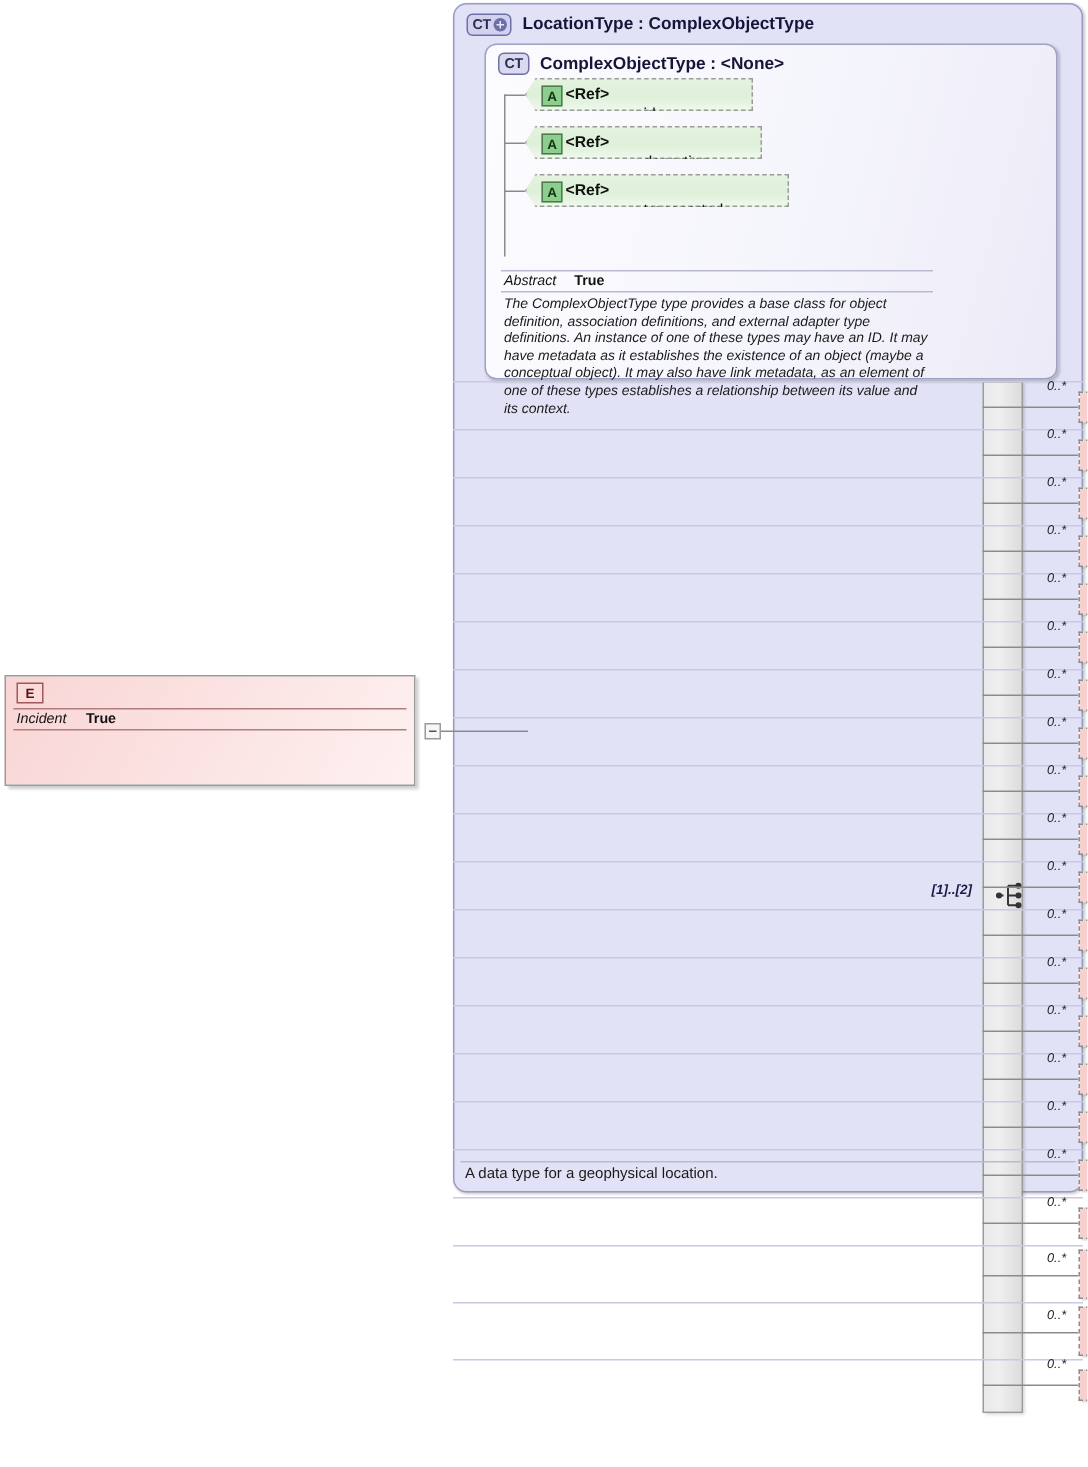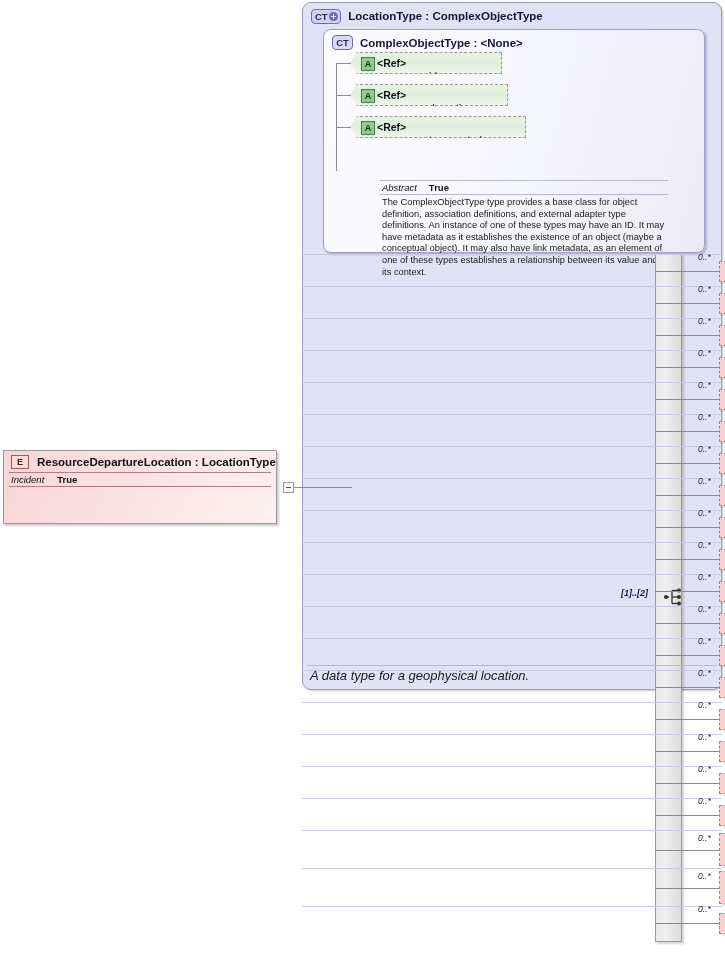--- a/index.html
+++ b/index.html
@@ -13,21 +13,21 @@
     width: 725px;
     height: 978px;
     overflow: hidden;
     background: #ffffff;
   }
 
   
   #ct-panel {
     position: absolute;
     left: 302px; top: 2px;
-    width: 420px; height: 688px;
+    width: 420px; height: 793px;
     background: #e2e2f7;
     border: 1px solid #9a9ac4;
     border-radius: 9px;
     box-shadow: 1px 1px 2px rgba(0,0,0,0.22);
   }
   #ct-panel-header {
     position: absolute;
     left: 8px; top: 4px;
     display: flex; align-items: center; gap: 7px;
     height: 18px;
@@ -111,32 +111,31 @@
   .attr-name { font-size: 10.5px; color: #111; font-weight: normal; margin-left: 17px; margin-top: 25px; }
 
   
   .tline { position: absolute; background: #8b8b8b; }
 
   
   #abstract-block {
     position: absolute;
     left: 10px; top: 150px;
     width: 288px;
-    margin-left: 46px;
   }
   #abstract-row {
     display: flex; align-items: baseline; gap: 12px;
     border-top: 1px solid #b9b9d4;
     border-bottom: 1px solid #b9b9d4;
     padding: 1px 0 1px 2px;
   }
   .meta-key { font-size: 9.5px; font-style: italic; color: #111; }
   .meta-val { font-size: 9.5px; font-weight: bold; color: #111; }
   #abstract-doc {
-    font-size: 9.3px; color: #1a1a1a;
+    font-size: 9.3px; font-style: italic; color: #1a1a1a;
     line-height: 11.6px;
     padding: 2px 2px 0 2px;
   }
 
   
   #modelgroup-bar {
     position: absolute;
     left: 352px; top: 251px;
     width: 27px; height: 688px;
     background: linear-gradient(90deg,#e9e9e9 0%, #efefef 40%, #dcdcdc 100%);
@@ -184,21 +183,21 @@
   .row-sep  { position: absolute; left: 0; width: 420px; height: 1px; background: #c9c9e2; }
 
   
   #panel-footer {
     position: absolute;
     left: 4px; bottom: 6px;
     width: 410px;
     border-top: 1px solid #b9b9d4;
     padding-top: 2px;
   }
-  #panel-footer-text { font-size: 13px; font-style: italic; color: #1a1a1a; padding-left: 3px; }
+  #panel-footer-text { font-size: 10px; color: #1a1a1a; padding-left: 3px; }
 
   
   #left-box {
     position: absolute;
     left: 3px; top: 450px;
     width: 274px; height: 74px;
     background: linear-gradient(120deg,#f9d5d5 0%, #fbe0e0 40%, #fdf1f0 100%);
     border: 1px solid #9a9a9a;
     box-shadow: 2px 2px 2px rgba(0,0,0,0.20);
   }
@@ -445,21 +444,20 @@
       </div>
 
     <div id="panel-footer">
       <div id="panel-footer-text">A data type for a geophysical location.</div>
     </div>
   </div>
 
   <div id="left-box">
     <div id="left-header">
       <span class="badge-e">E</span>
-      <span id="left-title">ResourceDepartureLocation : LocationType</span>
     </div>
     <div id="left-meta">
       <span class="meta-key">Incident</span>
       <span class="meta-val">True</span>
     </div>
   </div>
 
   <div id="collapse-box"></div>
   <div id="connector-line"></div>
 

